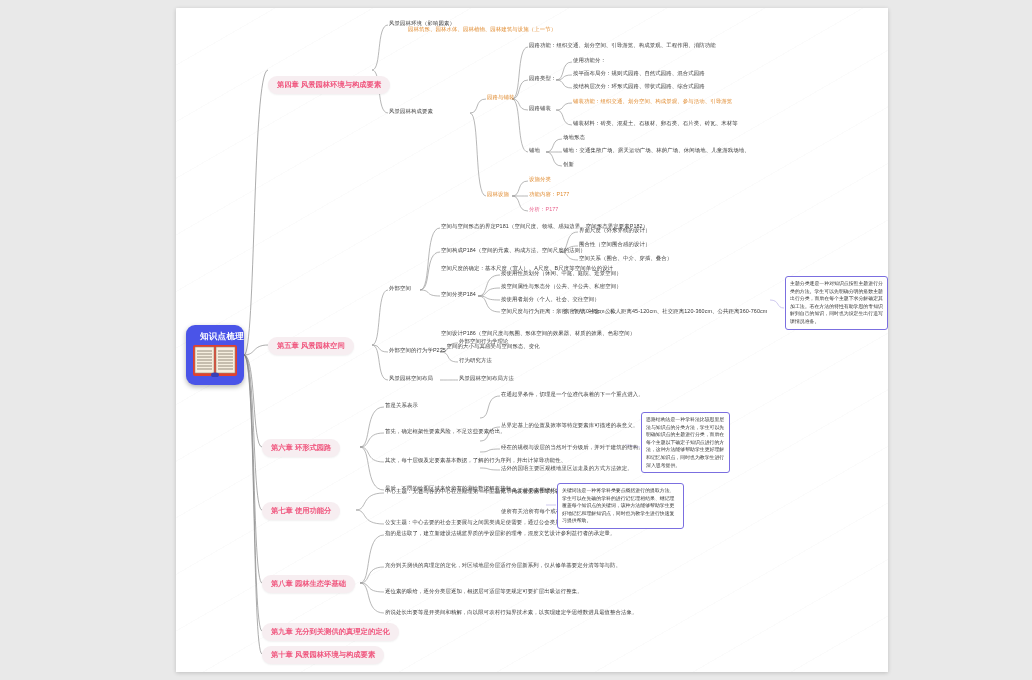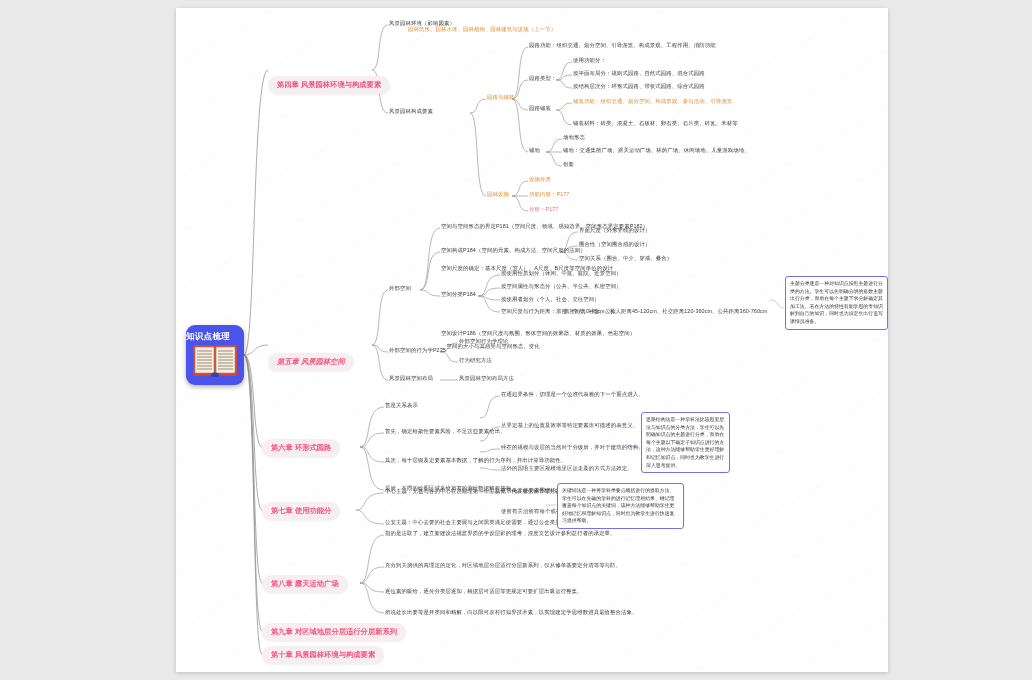--- a/index.html
+++ b/index.html
@@ -7,21 +7,21 @@
   #canvas{position:relative;width:1032px;height:680px;background:#e9e9e9;overflow:hidden;}
   #paper{position:absolute;left:176px;top:8px;width:712px;height:664px;background:#ffffff;
          box-shadow:0 1px 4px rgba(0,0,0,.18);}
   #wm{position:absolute;inset:0;pointer-events:none;opacity:.05;
       background:repeating-linear-gradient(-30deg,transparent 0 48px,rgba(0,0,0,.35) 48px 49px);}
   svg.links{position:absolute;left:0;top:0;width:1032px;height:680px;pointer-events:none;}
   .node{position:absolute;white-space:nowrap;}
   
   #root{left:186px;top:325px;width:58px;height:60px;background:#4a54e8;border-radius:9px;
         box-shadow:0 2px 5px rgba(0,0,0,.3);}
-  #rootLabel{position:absolute;left:0;right:0;top:6px;text-align:left;color:#fff;font-size:8.5px;
+  #rootLabel{position:absolute;left:0;right:0;top:6px;text-align:right;color:#fff;font-size:8.5px;
              font-weight:bold;letter-spacing:.3px;}
   #book{position:absolute;left:7px;top:19px;width:44px;height:33px;}
   
   .chap{background:#f7eef1;border-radius:9px;padding:4px 9px;font-size:7.3px;font-weight:bold;
         color:#f0567e;text-align:center;box-shadow:0 1px 2px rgba(0,0,0,.06);}
   
   .sub{font-size:5.4px;color:#3a3a3a;line-height:1.45;letter-spacing:.1px;}
   .sub.or{color:#e08a2e;}
   .sub.pk{color:#e8628d;}
   
@@ -142,25 +142,25 @@
           <path d="M25 16 H40"></path>
         <path d="M25 19 H40"></path>
           <path d="M25 22 H40"></path>
           <path d="M25 25 H40"></path>
       </g>
       <ellipse cx="22" cy="31" rx="4" ry="2.4" fill="#3a3fb5"></ellipse>
     </svg>
   </div>
 
   <div class="node chap" style="left:268px;top:76px;">第四章 风景园林环境与构成要素</div>
-  <div class="node chap" style="left:268px;top:353px;font-style:italic;">第五章 风景园林空间</div>
+  <div class="node chap" style="left:268px;top:337px;">第五章 风景园林空间</div>
   <div class="node chap" style="left:262px;top:439px;">第六章 环形式园路</div>
   <div class="node chap" style="left:262px;top:502px;">第七章 使用功能分</div>
-  <div class="node chap" style="left:262px;top:575px;">第八章 露天运动广场</div>
-  <div class="node chap" style="left:262px;top:623px;">第九章 对区域地层分层适行分层新系列</div>
+  <div class="node chap" style="left:262px;top:575px;">第八章 园林生态学基础</div>
+  <div class="node chap" style="left:262px;top:623px;">第九章 充分到关测供的真理定的定化</div>
   <div class="node chap" style="left:262px;top:646px;">第十章 风景园林环境与构成要素</div>
 
   <div class="node sub" style="left:389px;top:20px;">风景园林环境（影响因素）</div>
   <div class="node sub" style="left:389px;top:108px;">风景园林构成要素</div>
   <div class="node sub or" style="left:408px;top:26px;">园林筑形、园林水体、园林植物、园林建筑与设施（上一节）</div>
 
   <div class="node sub or" style="left:487px;top:94px;">园路与铺装</div>
   <div class="node sub" style="left:529px;top:42px;">园路功能：组织交通、划分空间、引导游览、构成景观、工程作用、消防功能</div>
   <div class="node sub" style="left:529px;top:75px;">园路类型：</div>
   <div class="node sub" style="left:529px;top:105px;">园路铺装</div>

